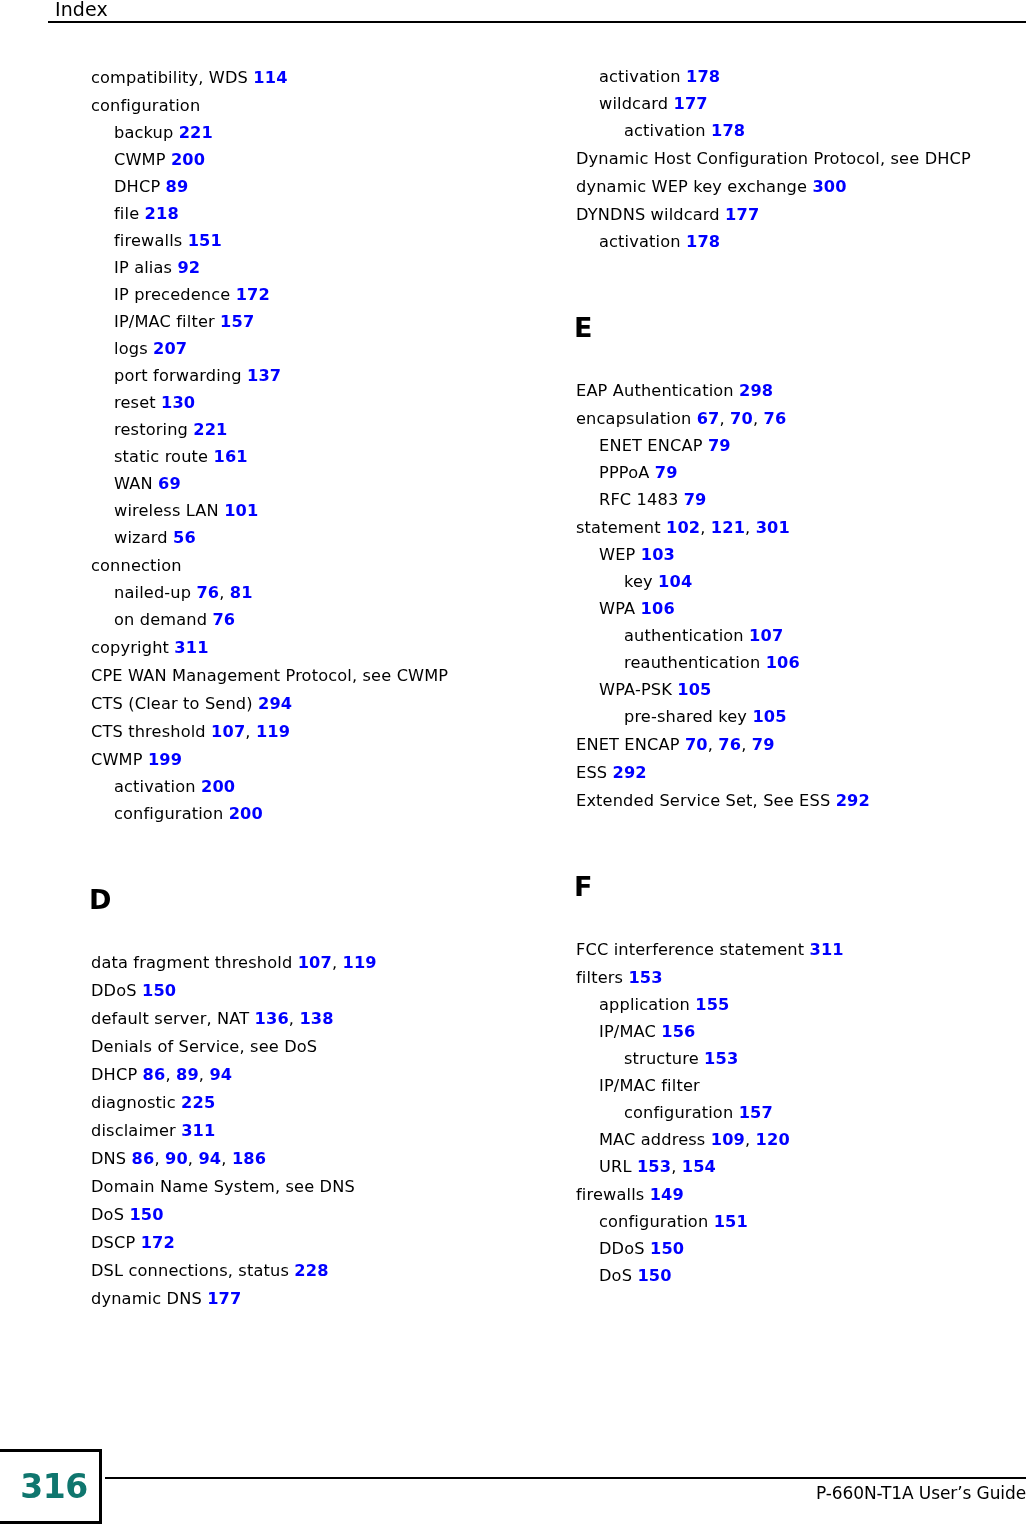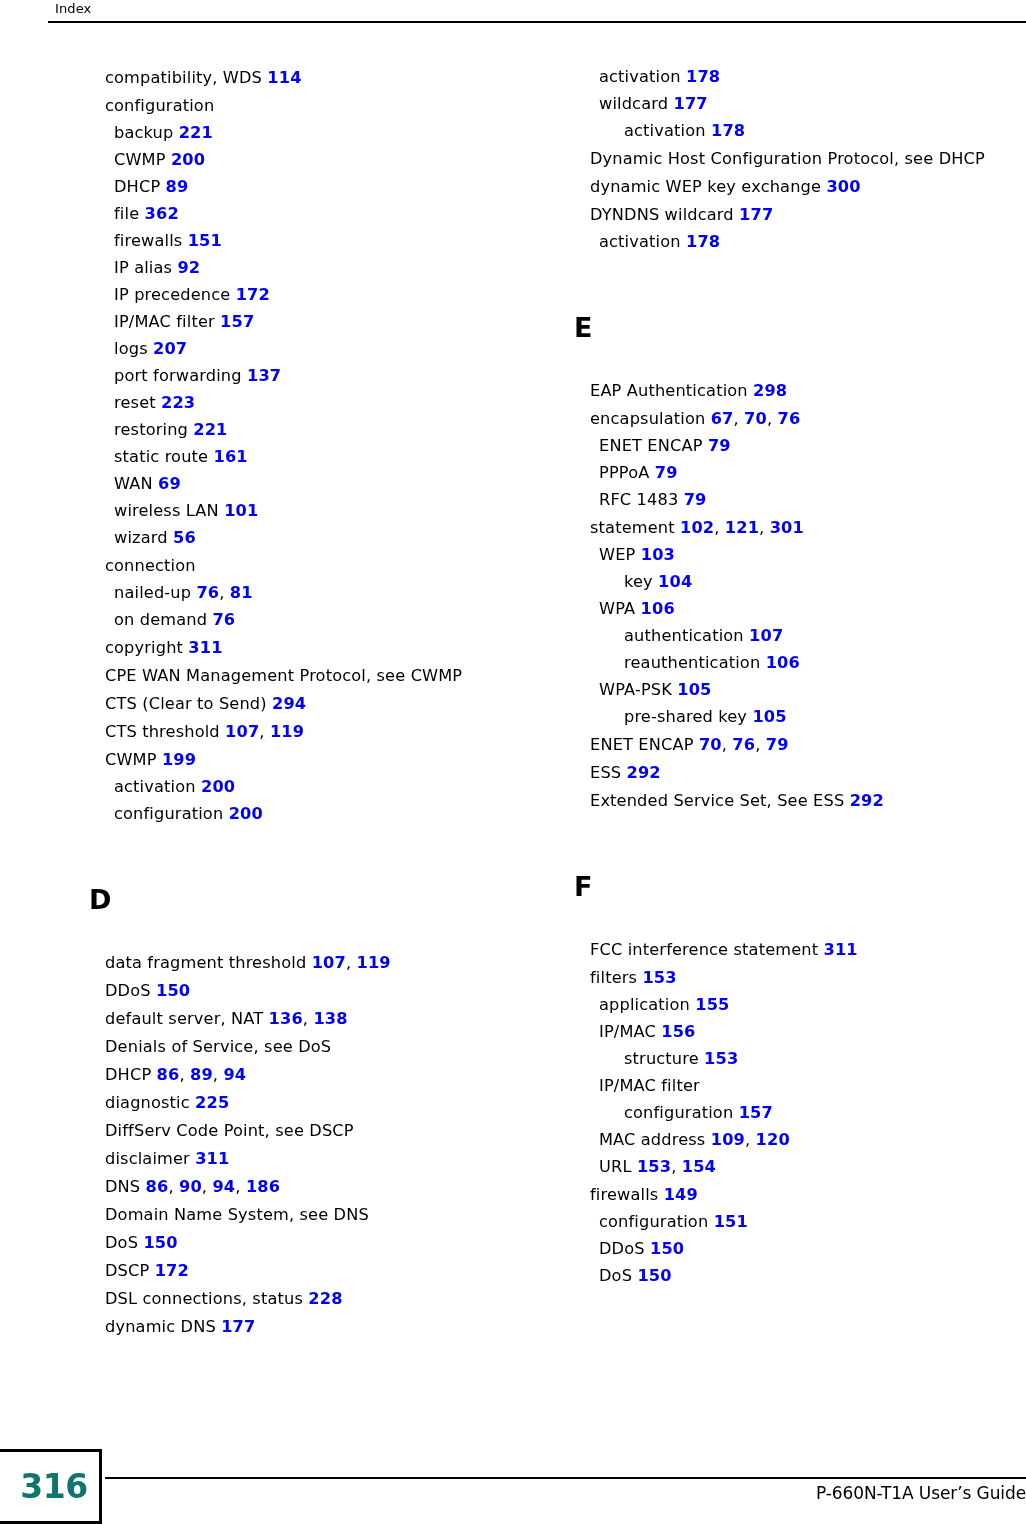--- a/index.html
+++ b/index.html
@@ -23,21 +23,21 @@
     position: absolute;
     top: 0;
     left: 0;
     width: 1026px;
     height: 26px;
   }
   #page-header .header-title {
     position: absolute;
     left: 55px;
     top: -1px;
-    font-size: 13px;
+    font-size: 19px;
     line-height: 20px;
     letter-spacing: 0.1px;
     color: #000;
     white-space: nowrap;
   }
   #page-header .header-rule {
     position: absolute;
     left: 48px;
     top: 21px;
     width: 978px;
@@ -81,21 +81,21 @@
   }
   .entry .term { color: #000; }
   .entry .pages { color: #0000ff; }
   .entry .pg {
     color: #0000ff;
     font-weight: bold;
   }
   .entry .sep { color: #000; }
 
   
-  .lvl0 { margin-left: 16px;  padding-top: 10.5px; }
+  .lvl0 { margin-left: 2px;  padding-top: 10.5px; }
   .lvl1 { margin-left: 25px; padding-top: 9.5px; }
   .lvl2 { margin-left: 50px; padding-top: 9.5px; }
 
   
   #page-footer {
     position: absolute;
     left: 0;
     top: 1449px;
     width: 1026px;
     height: 75px;
@@ -152,28 +152,28 @@
   <div class="header-rule"></div>
 </div>
 
 <div id="index-body">
   <div class="index-column" id="column-left">
       <div class="entry lvl0"><span class="term">compatibility, WDS</span><span class="pages">&nbsp;<span class="pg">114</span></span></div>
       <div class="entry lvl0"><span class="term">configuration</span></div>
       <div class="entry lvl1"><span class="term">backup</span><span class="pages">&nbsp;<span class="pg">221</span></span></div>
       <div class="entry lvl1"><span class="term">CWMP</span><span class="pages">&nbsp;<span class="pg">200</span></span></div>
       <div class="entry lvl1"><span class="term">DHCP</span><span class="pages">&nbsp;<span class="pg">89</span></span></div>
-      <div class="entry lvl1"><span class="term">file</span><span class="pages">&nbsp;<span class="pg">362</span></span></div>
+      <div class="entry lvl1"><span class="term">file</span><span class="pages">&nbsp;<span class="pg">218</span></span></div>
       <div class="entry lvl1"><span class="term">firewalls</span><span class="pages">&nbsp;<span class="pg">151</span></span></div>
       <div class="entry lvl1"><span class="term">IP alias</span><span class="pages">&nbsp;<span class="pg">92</span></span></div>
       <div class="entry lvl1"><span class="term">IP precedence</span><span class="pages">&nbsp;<span class="pg">172</span></span></div>
       <div class="entry lvl1"><span class="term">IP/MAC filter</span><span class="pages">&nbsp;<span class="pg">157</span></span></div>
       <div class="entry lvl1"><span class="term">logs</span><span class="pages">&nbsp;<span class="pg">207</span></span></div>
       <div class="entry lvl1"><span class="term">port forwarding</span><span class="pages">&nbsp;<span class="pg">137</span></span></div>
-      <div class="entry lvl1"><span class="term">reset</span><span class="pages">&nbsp;<span class="pg">223</span></span></div>
+      <div class="entry lvl1"><span class="term">reset</span><span class="pages">&nbsp;<span class="pg">130</span></span></div>
       <div class="entry lvl1"><span class="term">restoring</span><span class="pages">&nbsp;<span class="pg">221</span></span></div>
       <div class="entry lvl1"><span class="term">static route</span><span class="pages">&nbsp;<span class="pg">161</span></span></div>
       <div class="entry lvl1"><span class="term">WAN</span><span class="pages">&nbsp;<span class="pg">69</span></span></div>
       <div class="entry lvl1"><span class="term">wireless LAN</span><span class="pages">&nbsp;<span class="pg">101</span></span></div>
       <div class="entry lvl1"><span class="term">wizard</span><span class="pages">&nbsp;<span class="pg">56</span></span></div>
       <div class="entry lvl0"><span class="term">connection</span></div>
       <div class="entry lvl1"><span class="term">nailed-up</span><span class="pages">&nbsp;<span class="pg">76</span><span class="sep">, </span><span class="pg">81</span></span></div>
       <div class="entry lvl1"><span class="term">on demand</span><span class="pages">&nbsp;<span class="pg">76</span></span></div>
       <div class="entry lvl0"><span class="term">copyright</span><span class="pages">&nbsp;<span class="pg">311</span></span></div>
       <div class="entry lvl0"><span class="term">CPE WAN Management Protocol, see CWMP</span></div>
@@ -184,21 +184,20 @@
       <div class="entry lvl1"><span class="term">configuration</span><span class="pages">&nbsp;<span class="pg">200</span></span></div>
       <div style="padding-top: 63px; padding-bottom: 28px;">
         <div class="section-letter">D</div>
       </div>
       <div class="entry lvl0"><span class="term">data fragment threshold</span><span class="pages">&nbsp;<span class="pg">107</span><span class="sep">, </span><span class="pg">119</span></span></div>
       <div class="entry lvl0"><span class="term">DDoS</span><span class="pages">&nbsp;<span class="pg">150</span></span></div>
       <div class="entry lvl0"><span class="term">default server, NAT</span><span class="pages">&nbsp;<span class="pg">136</span><span class="sep">, </span><span class="pg">138</span></span></div>
       <div class="entry lvl0"><span class="term">Denials of Service, see DoS</span></div>
       <div class="entry lvl0"><span class="term">DHCP</span><span class="pages">&nbsp;<span class="pg">86</span><span class="sep">, </span><span class="pg">89</span><span class="sep">, </span><span class="pg">94</span></span></div>
       <div class="entry lvl0"><span class="term">diagnostic</span><span class="pages">&nbsp;<span class="pg">225</span></span></div>
-      <div class="entry lvl0"><span class="term">DiffServ Code Point, see DSCP</span></div>
       <div class="entry lvl0"><span class="term">disclaimer</span><span class="pages">&nbsp;<span class="pg">311</span></span></div>
       <div class="entry lvl0"><span class="term">DNS</span><span class="pages">&nbsp;<span class="pg">86</span><span class="sep">, </span><span class="pg">90</span><span class="sep">, </span><span class="pg">94</span><span class="sep">, </span><span class="pg">186</span></span></div>
       <div class="entry lvl0"><span class="term">Domain Name System, see DNS</span></div>
       <div class="entry lvl0"><span class="term">DoS</span><span class="pages">&nbsp;<span class="pg">150</span></span></div>
       <div class="entry lvl0"><span class="term">DSCP</span><span class="pages">&nbsp;<span class="pg">172</span></span></div>
       <div class="entry lvl0"><span class="term">DSL connections, status</span><span class="pages">&nbsp;<span class="pg">228</span></span></div>
       <div class="entry lvl0"><span class="term">dynamic DNS</span><span class="pages">&nbsp;<span class="pg">177</span></span></div>
     </div>
   <div class="index-column" id="column-right">
       <div class="entry lvl1"><span class="term">activation</span><span class="pages">&nbsp;<span class="pg">178</span></span></div>

